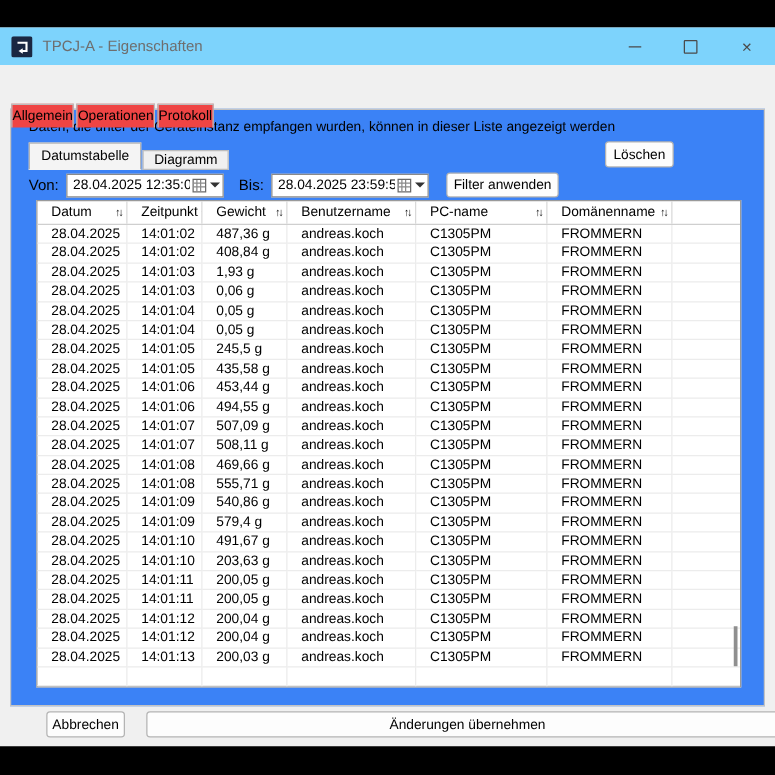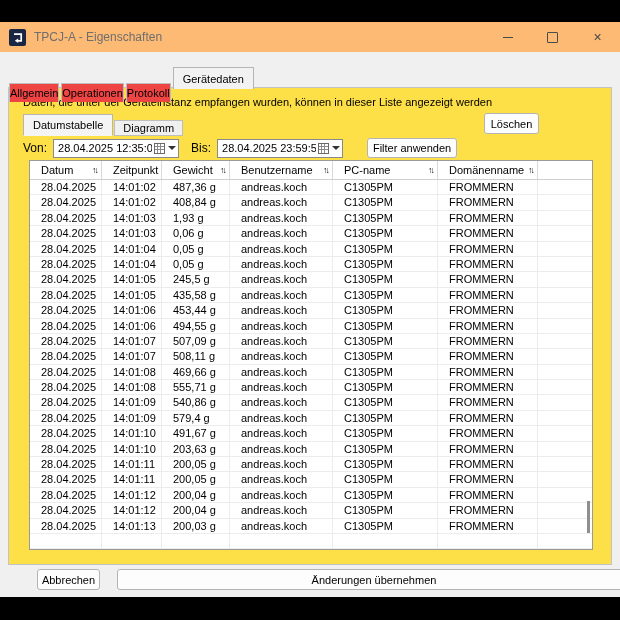--- a/index.html
+++ b/index.html
@@ -1,38 +1,38 @@
 <!DOCTYPE html>
 <html><head>
 <meta charset="utf-8">
 <style>
   html,body{margin:0;padding:0;}
   body{width:620px;height:620px;background:#000;position:relative;overflow:hidden;
        font-family:"Liberation Sans","DejaVu Sans",sans-serif;}
   .window{position:absolute;left:0;top:22px;width:620px;height:575px;background:#f0f0f0;}
 
   
-  .titlebar{position:absolute;top:0;left:0;right:0;height:30px;background:#fdba74;
+  .titlebar{position:absolute;top:0;left:0;right:0;height:30px;background:#7dd3fc;
             display:flex;align-items:center;}
   .app-icon{width:17px;height:17px;margin-left:9px;flex:0 0 auto;}
   .title-text{margin-left:8px;font-size:12px;color:#6e6e6e;}
   .win-controls{margin-left:auto;display:flex;height:30px;}
   .win-btn{width:45px;height:30px;display:flex;align-items:center;justify-content:center;cursor:default;}
   .min-glyph{width:10px;height:1px;background:#4a4a4a;}
   .max-glyph{width:9px;height:9px;border:1px solid #4a4a4a;border-radius:1px;}
   .close-glyph{font-size:14px;color:#4a4a4a;line-height:1;}
 
   
   .tabstrip{position:absolute;top:45px;left:9px;height:21px;display:flex;align-items:flex-end;z-index:3;}
   .tab{font-size:11px;color:#000;background:#ef4444;border:1px solid #bdbdbd;border-bottom:none;
        padding:3px 0 3px;margin-right:2px;position:relative;top:14px;}
   .tab.active{background:#f2f2f2;padding:5px 9px 4px;top:1px;z-index:5;border-color:#b5b5b5;}
 
   
-  .panel{position:absolute;top:65px;left:8px;width:602px;height:476px;background:#fde047;
+  .panel{position:absolute;top:65px;left:8px;width:602px;height:476px;background:#3b82f6;
          border:1px solid #c3c3c3;}
   .desc{position:absolute;top:8px;left:14px;font-size:11px;color:#000;}
 
   
   .subtabstrip{position:absolute;top:26px;left:14px;display:flex;align-items:flex-end;z-index:2;}
   .subtab{font-size:11px;background:#f0f0f0;border:1px solid #bdbdbd;padding:1px 8px;margin-right:1px;}
   .subtab.active{background:#f4f4f4;padding:4px 9px;border-color:#b5b5b5;border-bottom-color:#f4f4f4;}
 
   .btn{font-size:11px;color:#000;background:#fdfdfd;border:1px solid #b4b4b4;border-radius:3px;
        display:flex;align-items:center;justify-content:center;box-sizing:border-box;margin-left:23px;}
@@ -46,21 +46,21 @@
   .dateinput{border:none;outline:none;flex:1;font-size:11px;font-family:"Liberation Sans",sans-serif;
              padding:0 0 0 4px;min-width:0;background:transparent;}
   .calbtn{flex:0 0 auto;width:26px;height:17px;display:flex;align-items:center;justify-content:center;gap:3px;}
   .grid-icon{width:9px;height:9px;border:1px solid #6a6a6a;background:
      linear-gradient(#fff,#fff);position:relative;}
   .grid-icon::before,.grid-icon::after{content:"";position:absolute;background:#8a8a8a;}
   .grid-icon::before{left:0;right:0;top:2px;height:1px;box-shadow:0 3px 0 #8a8a8a;}
   .grid-icon::after{top:0;bottom:0;left:2px;width:1px;box-shadow:3px 0 0 #8a8a8a;}
   .drop-arrow{width:0;height:0;border-left:4px solid transparent;border-right:4px solid transparent;
               border-top:4px solid #333;}
-  .btn-filter{width:90px;height:20px;margin-left:12px;}
+  .btn-filter{width:90px;height:20px;margin-left:2px;}
 
   
   .table{position:absolute;top:72px;left:20px;width:564px;border:1px solid #9a9a9a;background:#fff;box-sizing:border-box;}
   .thead,.trow{display:grid;grid-template-columns:72px 60px 68px 103px 105px 100px 1fr;}
   .thead{height:18px;border-bottom:1px solid #cfcfcf;}
   .hcell{display:flex;align-items:center;justify-content:space-between;font-size:11px;
          padding:0 4px 0 11px;border-right:1px solid #d9d9d9;overflow:hidden;white-space:nowrap;}
   .hcell:last-child{border-right:none;}
   .sort-icon{font-size:9px;letter-spacing:-2px;color:#111;margin-left:2px;}
   .trow{height:15.4px;}
@@ -95,21 +95,20 @@
       <div class="win-btn">
           <span class="close-glyph">×</span>
         </div>
     </div>
   </div>
 
   <div class="tabstrip">
     <div class="tab">Allgemein</div>
     <div class="tab">Operationen</div>
     <div class="tab">Protokoll</div>
-    <div class="tab active">Gerätedaten</div>
   </div>
 
   <div class="panel">
     <div class="desc">Daten, die unter der Geräteinstanz empfangen wurden, können in dieser Liste angezeigt werden</div>
 
     <div class="subtabstrip">
       <div class="subtab active">Datumstabelle</div>
       <div class="subtab">Diagramm</div>
     </div>
 

